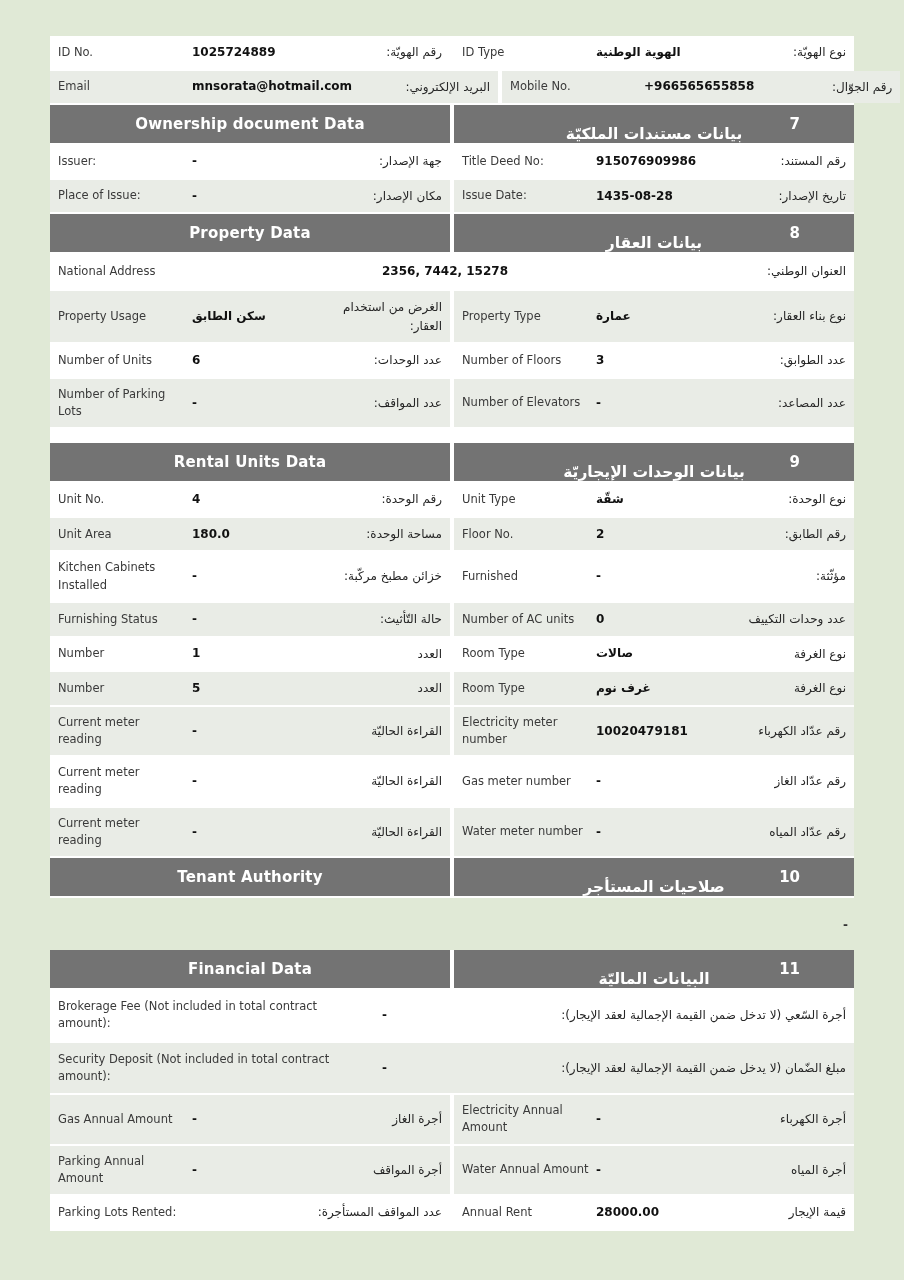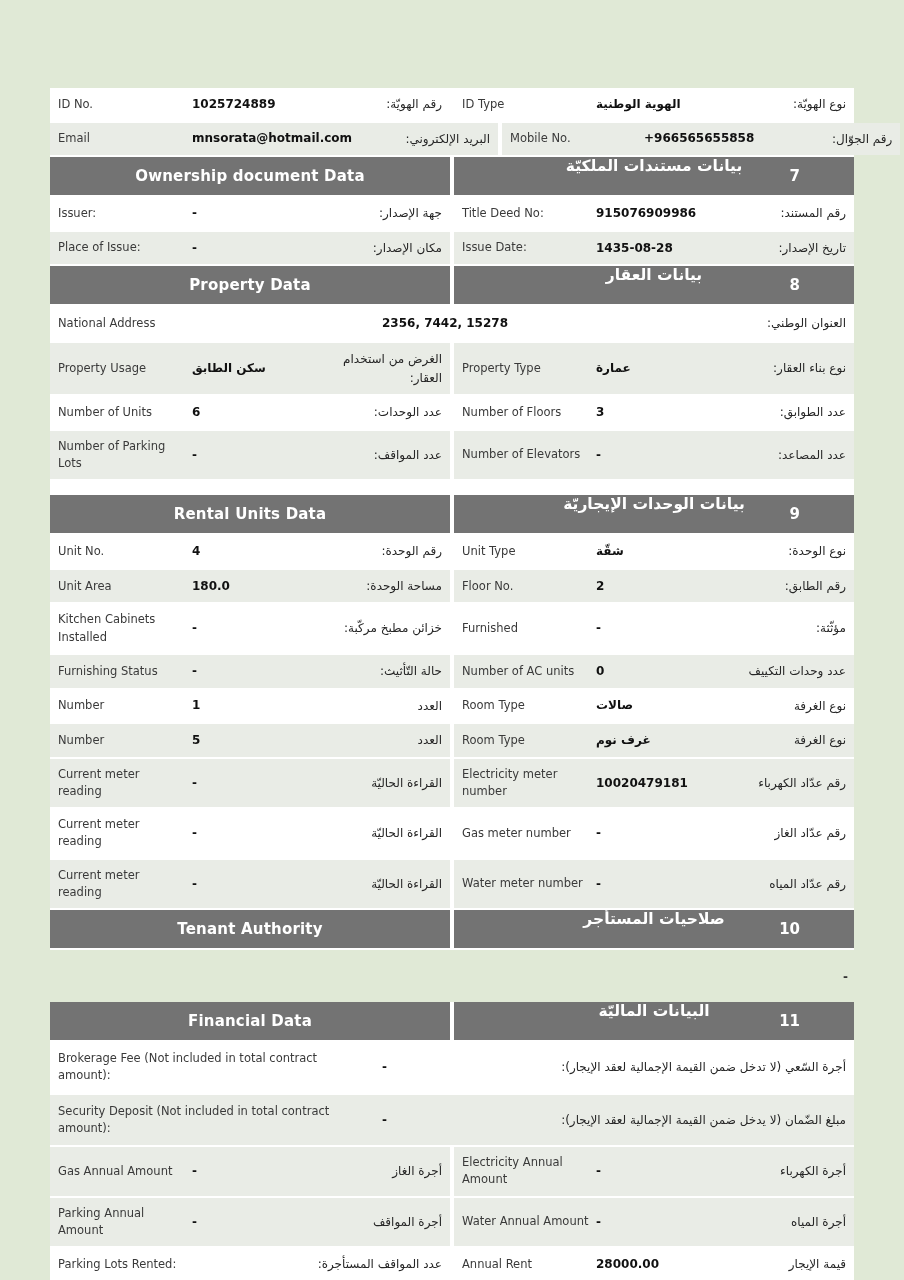--- a/index.html
+++ b/index.html
@@ -5,26 +5,26 @@
   html,body{margin:0;padding:0;}
   body{
     width:904px;min-height:1280px;
     background:#e0e9d6;
     font-family:"DejaVu Sans","Liberation Sans",sans-serif;
     -webkit-font-smoothing:antialiased;
   }
   .doc-card{
     width:804px;margin:0 auto;background:#ffffff;
   }
-  .doc-card.first{margin-top:88px;}
+  .doc-card.first{margin-top:36px;}
 
   
   .bar{display:flex;background:#737373;min-height:38px;border-bottom:2px solid #fff;}
   .bar-left{flex:1;display:flex;align-items:center;justify-content:center;border-right:4px solid #ffffff;}
-  .bar-right{flex:1;position:relative;display:flex;align-items:flex-start;justify-content:center;}
+  .bar-right{flex:1;position:relative;display:flex;align-items:flex-end;justify-content:center;}
   .bar-title-en{color:#ffffff;font-weight:bold;font-size:15px;letter-spacing:.2px;}
   .bar-title-ar{color:#ffffff;font-weight:bold;font-size:15.5px;direction:rtl;}
   .bar-num{position:absolute;right:54px;top:50%;transform:translateY(-50%);color:#ffffff;font-weight:bold;font-size:15px;}
 
   
   .row{display:flex;border-bottom:2px solid #ffffff;}
   .row .half{flex:1;display:grid;grid-template-columns:128px 1fr 132px;column-gap:6px;align-items:center;padding:7px 8px;box-sizing:border-box;}
   .row .half.left{border-right:4px solid #ffffff;}
   .row.alt .half{background:#e9ece6;}
   .row.white .half{background:#ffffff;}

